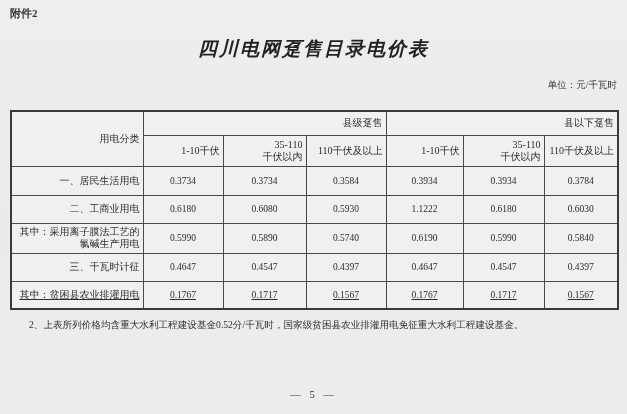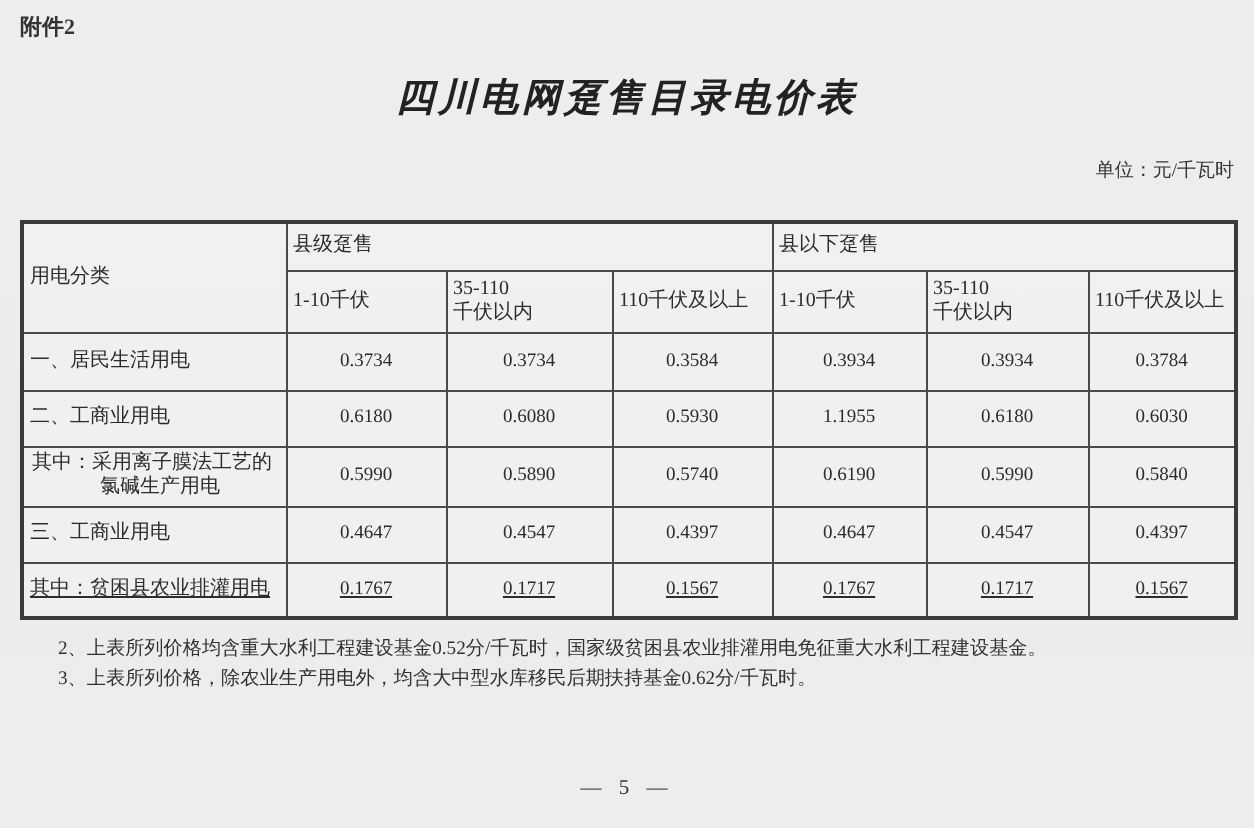--- a/index.html
+++ b/index.html
@@ -25,26 +25,26 @@
     background: rgba(255,255,255,0.25);
   }
   table.price th, table.price td {
     border: 1px solid #4a4a4a;
     font-weight: normal;
     vertical-align: middle;
     padding: 1px 3px;
     color: #2b2b2b;
   }
   thead th {
-    font-size: 10px; text-align: left; white-space: pre-line; line-height: 12px;
+    font-size: 10px; text-align: right; white-space: pre-line; line-height: 12px;
   }
   tr.group-row { height: 24px; }
   tr.voltage-row { height: 31px; }
   td.num { text-align: center; font-size: 9.5px; font-family: "Liberation Serif", serif; margin-left: 16px; }
-  td.lbl { text-align: left; font-size: 10px; padding: 2px 4px; line-height: 12px; }
+  td.lbl { text-align: right; font-size: 10px; padding: 2px 4px; line-height: 12px; }
   td.lbl.hang { padding-left: 38px; text-indent: -34px; }
   tr.data-row-1 { height: 29px; }
   tr.data-row-2 { height: 28px; }
   tr.data-row-3 { height: 30px; }
   tr.data-row-4 { height: 28px; }
   tr.data-row-5 { height: 28px; text-decoration: underline; }
 
   .notes { margin-top: 7px; font-size: 9.6px; line-height: 15.2px; color: #303030; }
   .note { }
   .note.indent { padding-left: 19px; }
@@ -99,35 +99,35 @@
         <td class="num">0.3584</td>
         <td class="num">0.3934</td>
         <td class="num">0.3934</td>
         <td class="num">0.3784</td>
       </tr>
       <tr class="data-row-2">
         <td class="lbl">二、工商业用电</td>
         <td class="num">0.6180</td>
         <td class="num">0.6080</td>
         <td class="num">0.5930</td>
-        <td class="num">1.1955</td>
+        <td class="num">1.1222</td>
         <td class="num">0.6180</td>
         <td class="num">0.6030</td>
       </tr>
       <tr class="data-row-3">
         <td class="lbl hang">其中：采用离子膜法工艺的氯碱生产用电</td>
         <td class="num">0.5990</td>
         <td class="num">0.5890</td>
         <td class="num">0.5740</td>
         <td class="num">0.6190</td>
         <td class="num">0.5990</td>
         <td class="num">0.5840</td>
       </tr>
       <tr class="data-row-4">
-        <td class="lbl">三、工商业用电</td>
+        <td class="lbl">三、千瓦时计征</td>
         <td class="num">0.4647</td>
         <td class="num">0.4547</td>
         <td class="num">0.4397</td>
         <td class="num">0.4647</td>
         <td class="num">0.4547</td>
         <td class="num">0.4397</td>
       </tr>
       <tr class="data-row-5">
         <td class="lbl">其中：贫困县农业排灌用电</td>
         <td class="num">0.1767</td>
@@ -135,18 +135,17 @@
         <td class="num">0.1567</td>
         <td class="num">0.1767</td>
         <td class="num">0.1717</td>
         <td class="num">0.1567</td>
       </tr>
     </tbody>
   </table>
 
   <div class="notes">
     <div class="note indent">2、上表所列价格均含重大水利工程建设基金0.52分/千瓦时，国家级贫困县农业排灌用电免征重大水利工程建设基金。</div>
-    <div class="note indent">3、上表所列价格，除农业生产用电外，均含大中型水库移民后期扶持基金0.62分/千瓦时。</div>
   </div>
 
   <div class="pageno">— 5 —</div>
 
 </div>
 
 </body></html>

